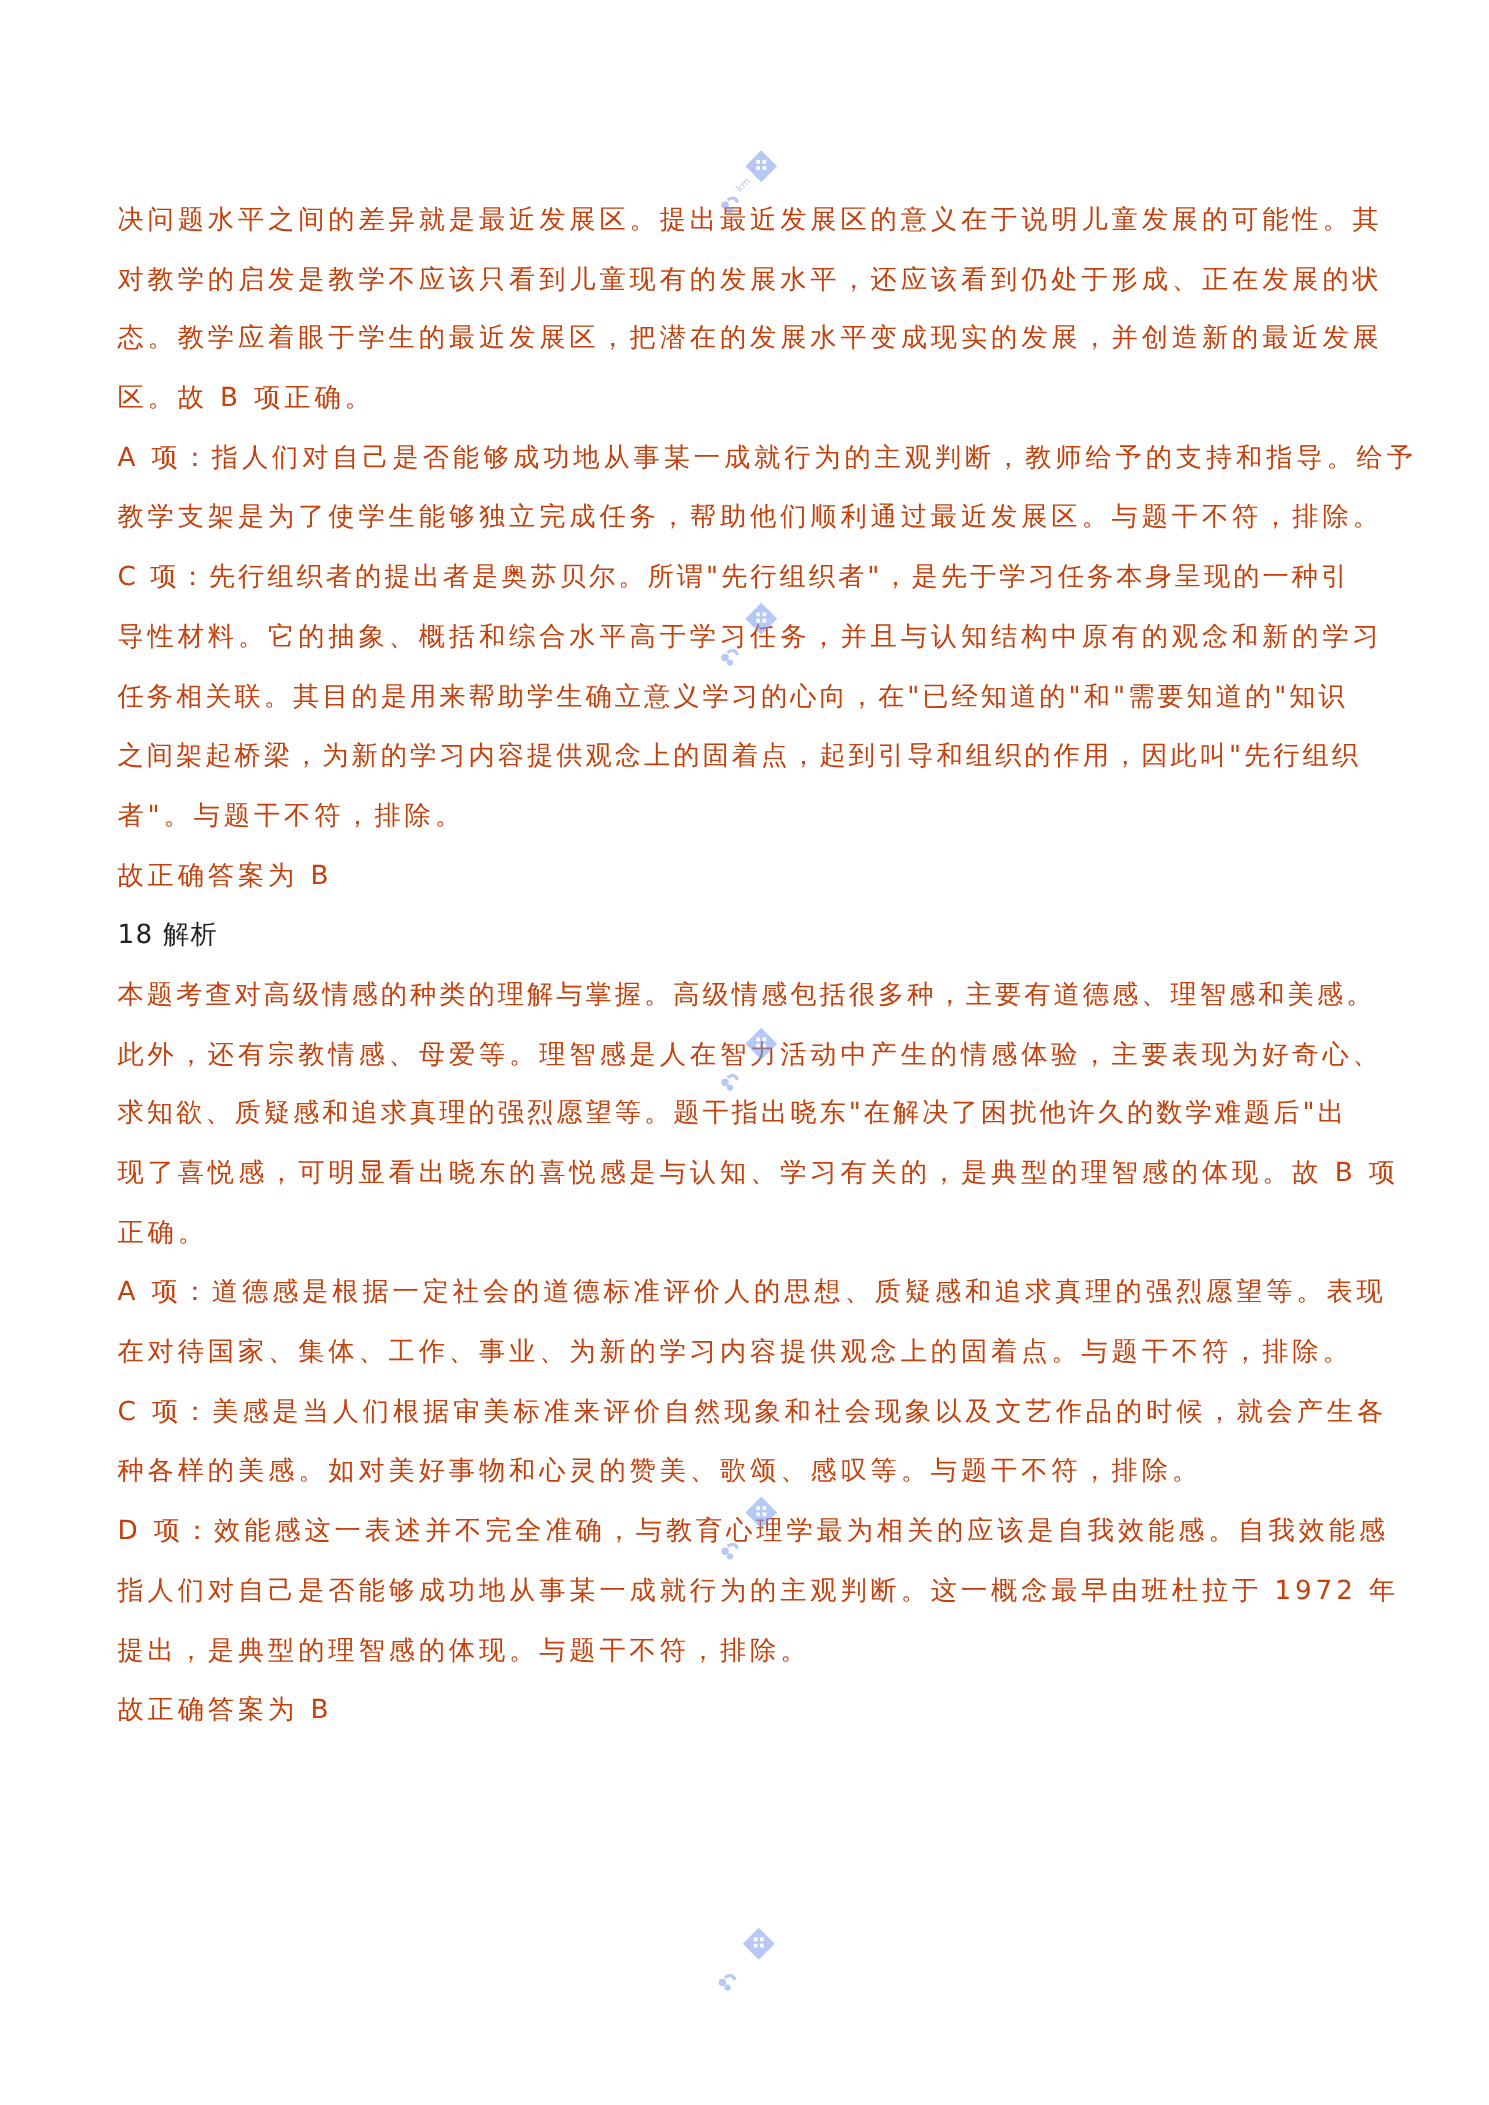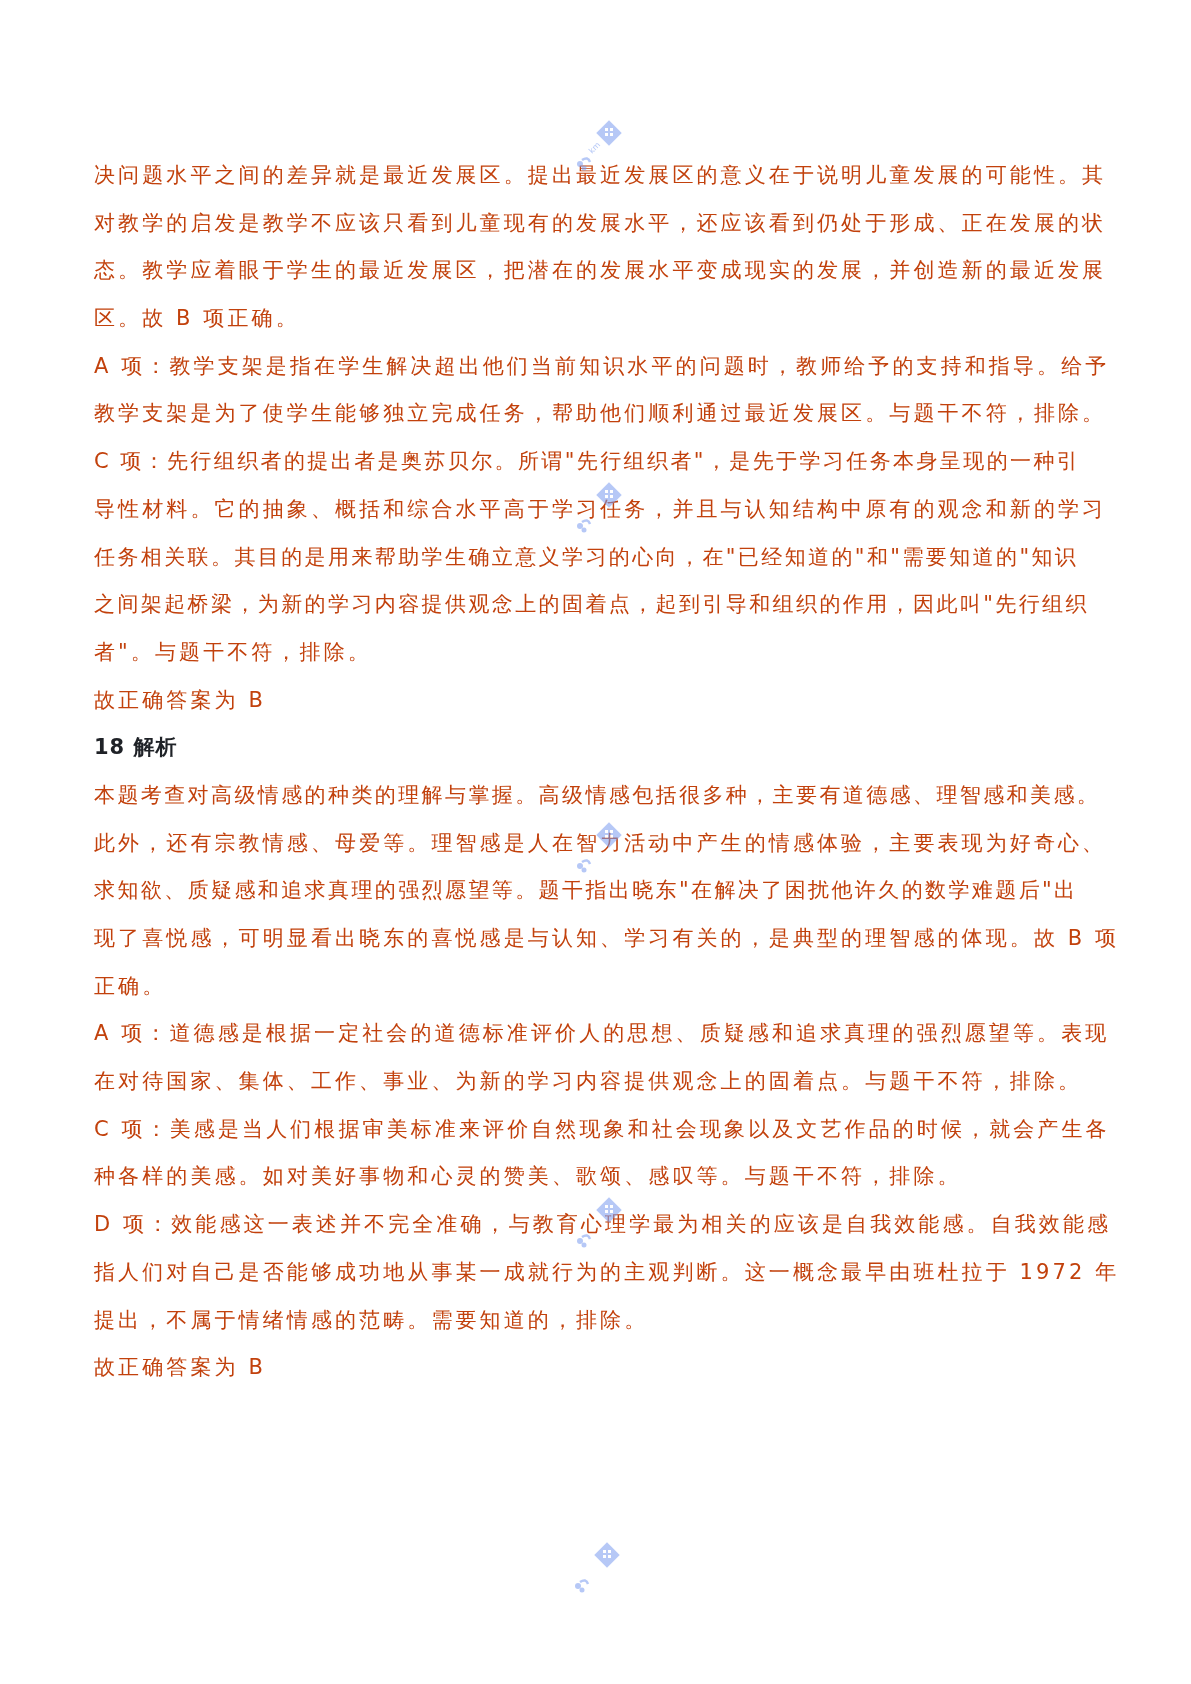--- a/index.html
+++ b/index.html
@@ -30,21 +30,21 @@
       overflow: visible;
       color: #c2410c;
     }
     .line.tight {
       letter-spacing: 2.4px;
     }
     .heading {
       height: 47.7px;
       line-height: 47.7px;
       font-size: 21px;
-      font-weight: bold;
+      font-weight: normal;
       color: #1f2227;
       letter-spacing: 1px;
     }
     .watermark {
       position: absolute;
       width: 56px;
       height: 56px;
       opacity: 0.55;
     }
   </style>
@@ -52,21 +52,21 @@
 <body>
 
 <div class="page">
 
   <div>
     <div class="line">决问题水平之间的差异就是最近发展区。提出最近发展区的意义在于说明儿童发展的可能性。其</div>
     <div class="line">对教学的启发是教学不应该只看到儿童现有的发展水平，还应该看到仍处于形成、正在发展的状</div>
     <div class="line">态。教学应着眼于学生的最近发展区，把潜在的发展水平变成现实的发展，并创造新的最近发展</div>
     <div class="line">区。故 B 项正确。</div>
 
-    <div class="line">A 项：教学支架是指在学生解决超出他们当前知识水平的问题时，教师给予的支持和指导。给予</div>
+    <div class="line">A 项：指人们对自己是否能够成功地从事某一成就行为的主观判断，教师给予的支持和指导。给予</div>
     <div class="line">教学支架是为了使学生能够独立完成任务，帮助他们顺利通过最近发展区。与题干不符，排除。</div>
 
     <div class="line tight">C 项：先行组织者的提出者是奥苏贝尔。所谓"先行组织者"，是先于学习任务本身呈现的一种引</div>
     <div class="line">导性材料。它的抽象、概括和综合水平高于学习任务，并且与认知结构中原有的观念和新的学习</div>
     <div class="line tight">任务相关联。其目的是用来帮助学生确立意义学习的心向，在"已经知道的"和"需要知道的"知识</div>
     <div class="line tight">之间架起桥梁，为新的学习内容提供观念上的固着点，起到引导和组织的作用，因此叫"先行组织</div>
     <div class="line">者"。与题干不符，排除。</div>
 
 
     <div class="line">故正确答案为 B</div>
@@ -82,21 +82,21 @@
     <div class="line">正确。</div>
 
     <div class="line">A 项：道德感是根据一定社会的道德标准评价人的思想、质疑感和追求真理的强烈愿望等。表现</div>
     <div class="line">在对待国家、集体、工作、事业、为新的学习内容提供观念上的固着点。与题干不符，排除。</div>
 
     <div class="line">C 项：美感是当人们根据审美标准来评价自然现象和社会现象以及文艺作品的时候，就会产生各</div>
     <div class="line">种各样的美感。如对美好事物和心灵的赞美、歌颂、感叹等。与题干不符，排除。</div>
 
     <div class="line">D 项：效能感这一表述并不完全准确，与教育心理学最为相关的应该是自我效能感。自我效能感</div>
     <div class="line">指人们对自己是否能够成功地从事某一成就行为的主观判断。这一概念最早由班杜拉于 1972 年</div>
-    <div class="line">提出，不属于情绪情感的范畴。需要知道的，排除。</div>
+    <div class="line">提出，是典型的理智感的体现。与题干不符，排除。</div>
 
     <div class="line">故正确答案为 B</div>
   </div>
 
 </div>
 
 <div class="watermark" style="left:570px; top:118px;">
   <svg width="56" height="56" viewBox="0 0 56 56">
     <g fill="#7b9cf0">
       <rect x="30" y="6" width="18" height="18" transform="rotate(45 39 15)"></rect>

